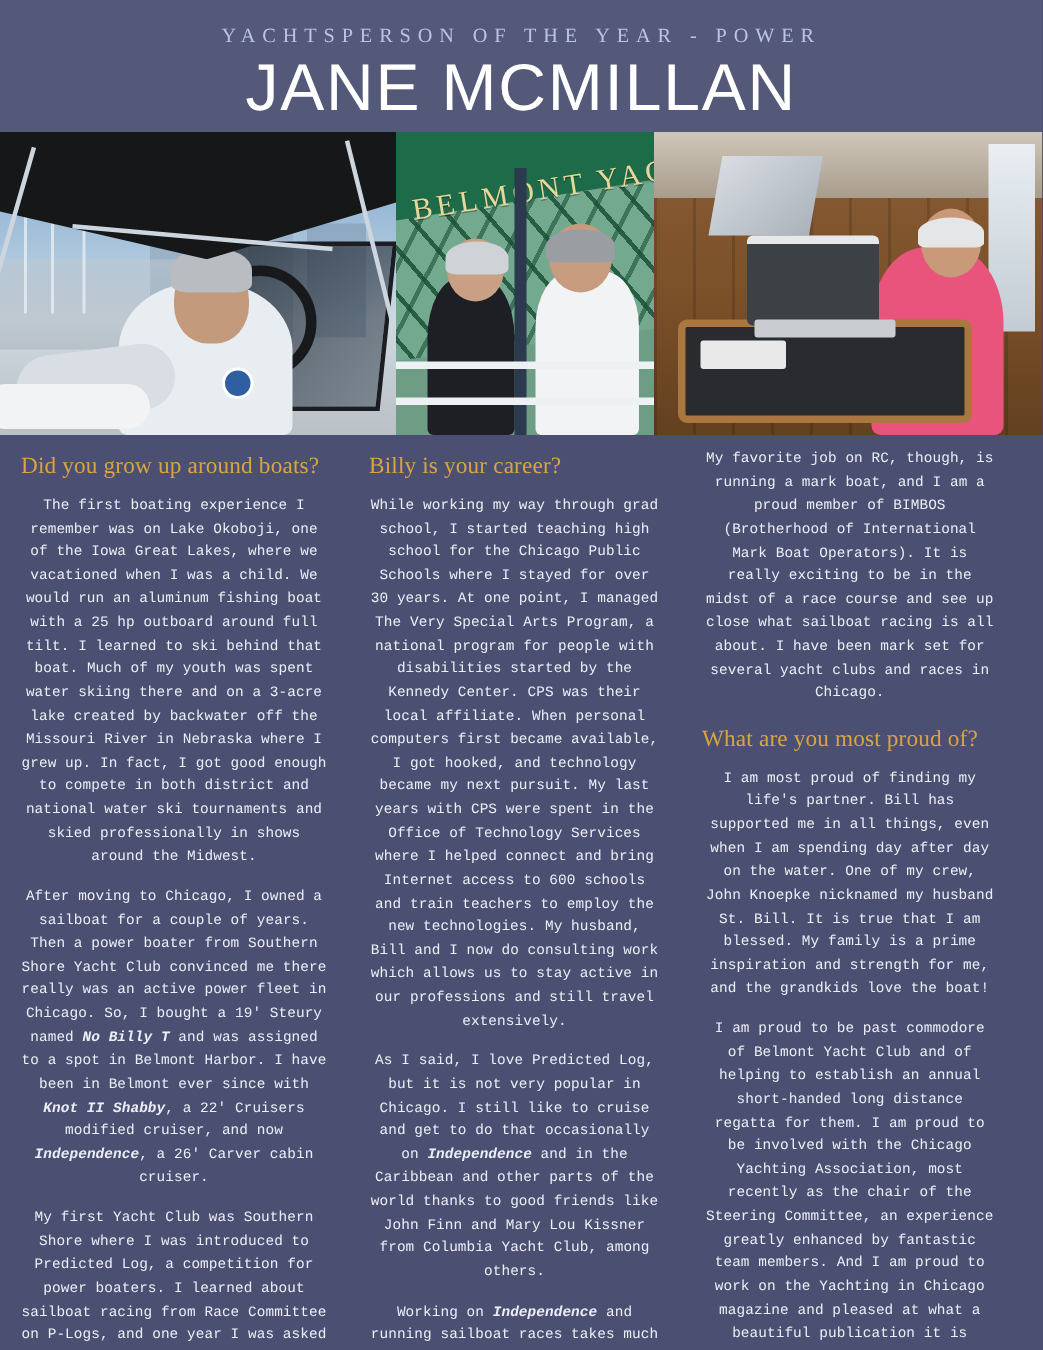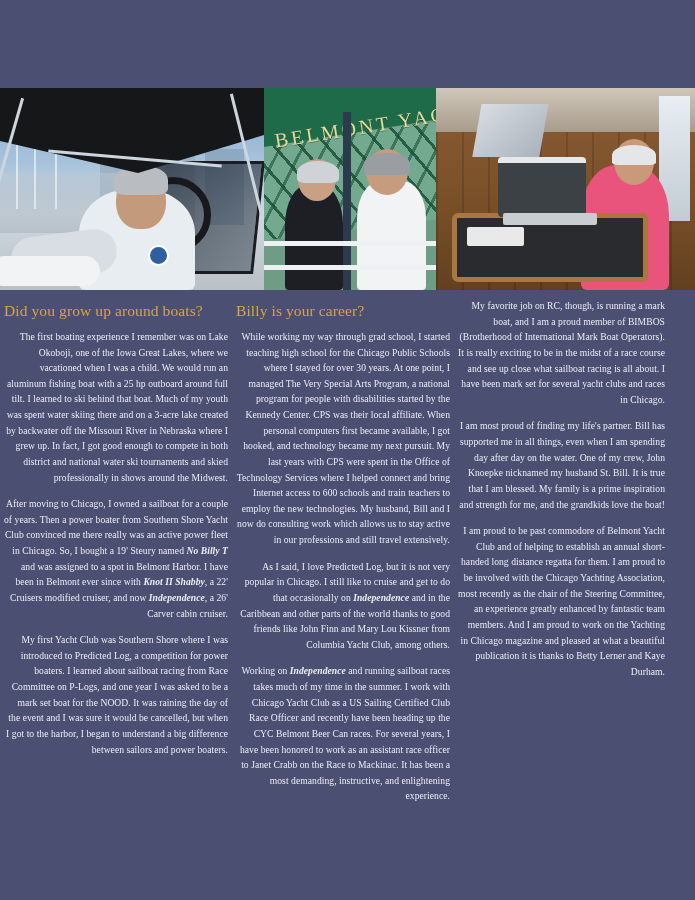--- a/index.html
+++ b/index.html
@@ -252,55 +252,59 @@
     top: 290px; left: 0;
     width: 695px;
     height: 610px;
     display: flex;
     gap: 0;
     padding: 8px 0 0 0;
     box-sizing: border-box;
   }
   .col {
     box-sizing: border-box;
-    padding: 0 4px;
+    padding: 0 14px;
   }
   .col-1 { width: 232px; }
   .col-2 { width: 222px; }
   .col-3 { width: 241px; padding-right: 30px; }
 
   h2.qhead {
     margin: 4px 0 9px 0;
     font-family: "Liberation Serif", serif;
     font-weight: normal;
     font-size: 15.5px;
     line-height: 1.16;
     color: #d9a441;
     letter-spacing: .1px;
   }
   .col-3 h2.qhead { margin-top: 14px; }
   p.body {
     margin: 0 0 11px 0;
-    font-family: Liberation Serif, serif;
+    font-family: Liberation Mono, monospace;
     font-size: 9.6px;
     line-height: 1.63;
     color: #eceef5;
     letter-spacing: .05px;
-    text-align: right;
+    text-align: center;
   }
   p.body em {
     font-style: italic;
     font-weight: bold;
   }
 </style>
 </head>
 <body>
 
 <div class="page">
 
+  <div class="masthead">
+    <div class="kicker">YACHTSPERSON OF THE YEAR  -  POWER</div>
+    <div class="headline">JANE MCMILLAN</div>
+  </div>
 
   <div class="photostrip">
 
     <div class="photo photo-1">
       <div class="p1-sky"></div>
       <div class="p1-skyline"></div>
       <div class="p1-marina"></div>
       <div class="p1-mast" style="left:6%"></div>
       <div class="p1-mast" style="left:13%"></div>
       <div class="p1-mast" style="left:21%"></div>
@@ -359,18 +363,19 @@
         <p class="body"><span>My first Yacht Club was Southern Shore where I was introduced to Predicted Log, a competition for power boaters. I learned about sailboat racing from Race Committee on P-Logs, and one year I was asked to be a mark set boat for the NOOD. It was raining the day of the event and I was sure it would be cancelled, but when I got to the harbor, I began to understand a big difference between sailors and power boaters.</span></p>
       </div>
     <div class="col col-2">
         <h2 class="qhead">Billy is your career?</h2>
         <p class="body"><span>While working my way through grad school, I started teaching high school for the Chicago Public Schools where I stayed for over 30 years. At one point, I managed The Very Special Arts Program, a national program for people with disabilities started by the Kennedy Center. CPS was their local affiliate. When personal computers first became available, I got hooked, and technology became my next pursuit. My last years with CPS were spent in the Office of Technology Services where I helped connect and bring Internet access to 600 schools and train teachers to employ the new technologies. My husband, Bill and I now do consulting work which allows us to stay active in our professions and still travel extensively.</span></p>
         <p class="body"><span>As I said, I love Predicted Log, but it is not very popular in Chicago. I still like to cruise and get to do that occasionally on </span><em>Independence</em><span> and in the Caribbean and other parts of the world thanks to good friends like John Finn and Mary Lou Kissner from Columbia Yacht Club, among others.</span></p>
         <p class="body"><span>Working on </span><em>Independence</em><span> and running sailboat races takes much of my time in the summer. I work with Chicago Yacht Club as a US Sailing Certified Club Race Officer and recently have been heading up the CYC Belmont Beer Can races. For several years, I have been honored to work as an assistant race officer to Janet Crabb on the Race to Mackinac. It has been a most demanding, instructive, and enlightening experience.</span></p>
       </div>
     <div class="col col-3">
         <p class="body"><span>My favorite job on RC, though, is running a mark boat, and I am a proud member of BIMBOS (Brotherhood of International Mark Boat Operators). It is really exciting to be in the midst of a race course and see up close what sailboat racing is all about. I have been mark set for several yacht clubs and races in Chicago.</span></p>
+        <h2 class="qhead">What are you most proud of?</h2>
         <p class="body"><span>I am most proud of finding my life's partner. Bill has supported me in all things, even when I am spending day after day on the water. One of my crew, John Knoepke nicknamed my husband St. Bill. It is true that I am blessed. My family is a prime inspiration and strength for me, and the grandkids love the boat!</span></p>
         <p class="body"><span>I am proud to be past commodore of Belmont Yacht Club and of helping to establish an annual short-handed long distance regatta for them. I am proud to be involved with the Chicago Yachting Association, most recently as the chair of the Steering Committee, an experience greatly enhanced by fantastic team members. And I am proud to work on the Yachting in Chicago magazine and pleased at what a beautiful publication it is thanks to Betty Lerner and Kaye Durham.</span></p>
       </div>
   </div>
 
 </div>
 
 </body></html>

